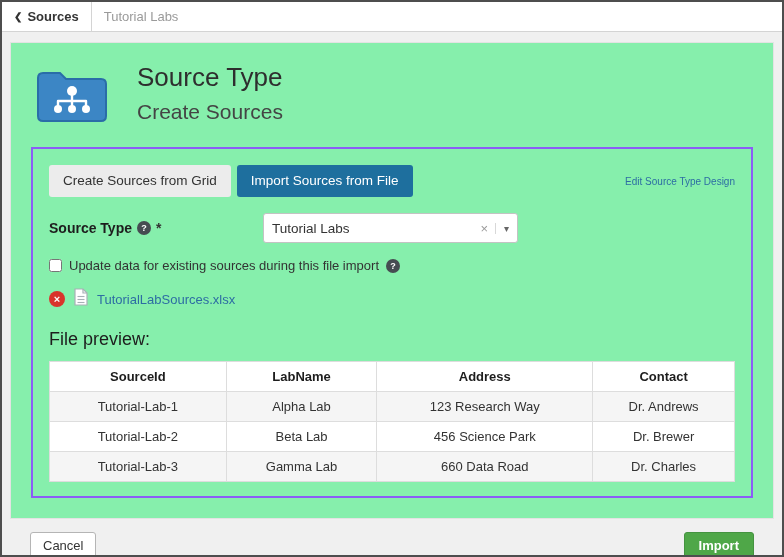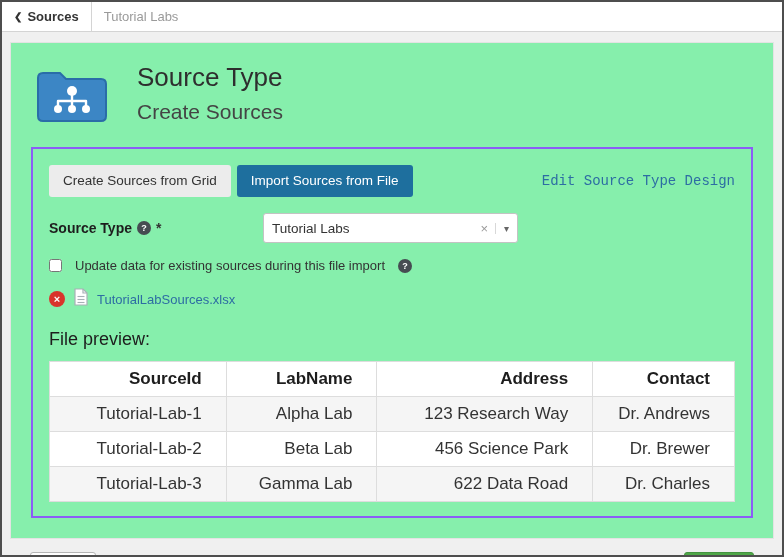--- a/index.html
+++ b/index.html
@@ -44,53 +44,53 @@
     border: 2px solid #8b5cf6; border-radius: 0;
     margin: 10px 20px 20px 20px; padding: 16px 16px 14px 16px;
   }
   .tabs-row { display: flex; align-items: center; }
   .btn-tab {
     font-family: inherit; font-size: 13.5px; border: none; cursor: pointer;
     padding: 8px 14px; border-radius: 3px; height: 32px; line-height: 16px;
   }
   .btn-tab.inactive { background: #ececec; color: #333; margin-right: 6px; }
   .btn-tab.active { background: #1e6f9e; color: #fff; }
-  .edit-link { margin-left: auto; font-size: 14px; color: #2d6da3; text-decoration: none; cursor: pointer; font-family: Liberation Mono, monospace; }
+  .edit-link { margin-left: auto; font-size: 10px; color: #2d6da3; text-decoration: none; cursor: pointer; }
   
   .form-row { display: flex; align-items: center; margin-top: 16px; }
   .field-label { width: 214px; font-size: 14px; font-weight: bold; color: #1d1d1d; display: flex; align-items: center; gap: 5px; }
   .help-icon {
     display: inline-flex; align-items: center; justify-content: center;
     width: 14px; height: 14px; border-radius: 50%;
     background: #464c52; color: #fff; font-size: 9px; font-weight: bold; cursor: pointer;
     flex: 0 0 14px;
   }
   .required-mark { font-weight: bold; color: #333; }
   .select-box {
     width: 255px; height: 30px; border: 1px solid #c3c3c3; border-radius: 3px;
     background: #fff; display: flex; align-items: center; padding: 0 8px; cursor: pointer;
   }
   .select-value { font-size: 13.5px; color: #333; }
   .select-clear { margin-left: auto; color: #9a9a9a; font-size: 13px; padding: 0 7px; cursor: pointer; }
   .select-caret { color: #666; font-size: 10px; border-left: 1px solid #d8d8d8; padding-left: 8px; cursor: pointer; }
-  .checkbox-row { display: flex; align-items: center; gap: 13px; margin-top: 15px; font-size: 13px; color: #333; }
+  .checkbox-row { display: flex; align-items: center; gap: 7px; margin-top: 15px; font-size: 13px; color: #333; }
   .checkbox-row input { width: 13px; height: 13px; cursor: pointer; }
   .file-row { display: flex; align-items: center; gap: 9px; margin-top: 15px; }
   .delete-icon {
     width: 16px; height: 16px; border-radius: 50%; background: #d9342b;
     color: #fff; font-size: 11px; font-weight: bold;
     display: inline-flex; align-items: center; justify-content: center; cursor: pointer;
   }
   .file-link { font-size: 13px; color: #2d6da3; text-decoration: none; cursor: pointer; }
   .preview-heading { font-size: 18px; font-weight: normal; color: #1d1d1d; margin-top: 19px; }
   .preview-desc { font-size: 13px; color: #333; margin-top: 11px; }
   
   table.preview-table { width: 100%; border-collapse: collapse; margin-top: 11px; }
   .preview-table th, .preview-table td {
-    border: 1px solid #ddd; font-size: 17px; padding: 7px 24px; text-align: right;
+    border: 1px solid #ddd; font-size: 13px; padding: 7px 24px; text-align: center;
   }
   .preview-table th { font-weight: bold; color: #1d1d1d; background: #fff; }
   .preview-table tbody tr:nth-child(odd) { background: #f5f5f5; }
   .preview-table tbody tr:nth-child(even) { background: #fff; }
   
   .footer { display: flex; justify-content: space-between; align-items: center; padding: 13px 20px 0 20px; }
   .btn-cancel {
     font-family: inherit; font-size: 13px; color: #333; background: #fff;
     border: 1px solid #b5b5b5; border-radius: 3px; padding: 5px 12px; cursor: pointer;
   }
@@ -199,21 +199,21 @@
             </tr>
             <tr>
               <td>Tutorial-Lab-2</td>
               <td>Beta Lab</td>
               <td>456 Science Park</td>
               <td>Dr. Brewer</td>
             </tr>
             <tr>
               <td>Tutorial-Lab-3</td>
               <td>Gamma Lab</td>
-              <td>622 Data Road</td>
+              <td>660 Data Road</td>
               <td>Dr. Charles</td>
             </tr>
           </tbody>
         </table>
 
       </div>
     </div>
 
     <div class="footer">
       <button class="btn-cancel">Cancel</button>

